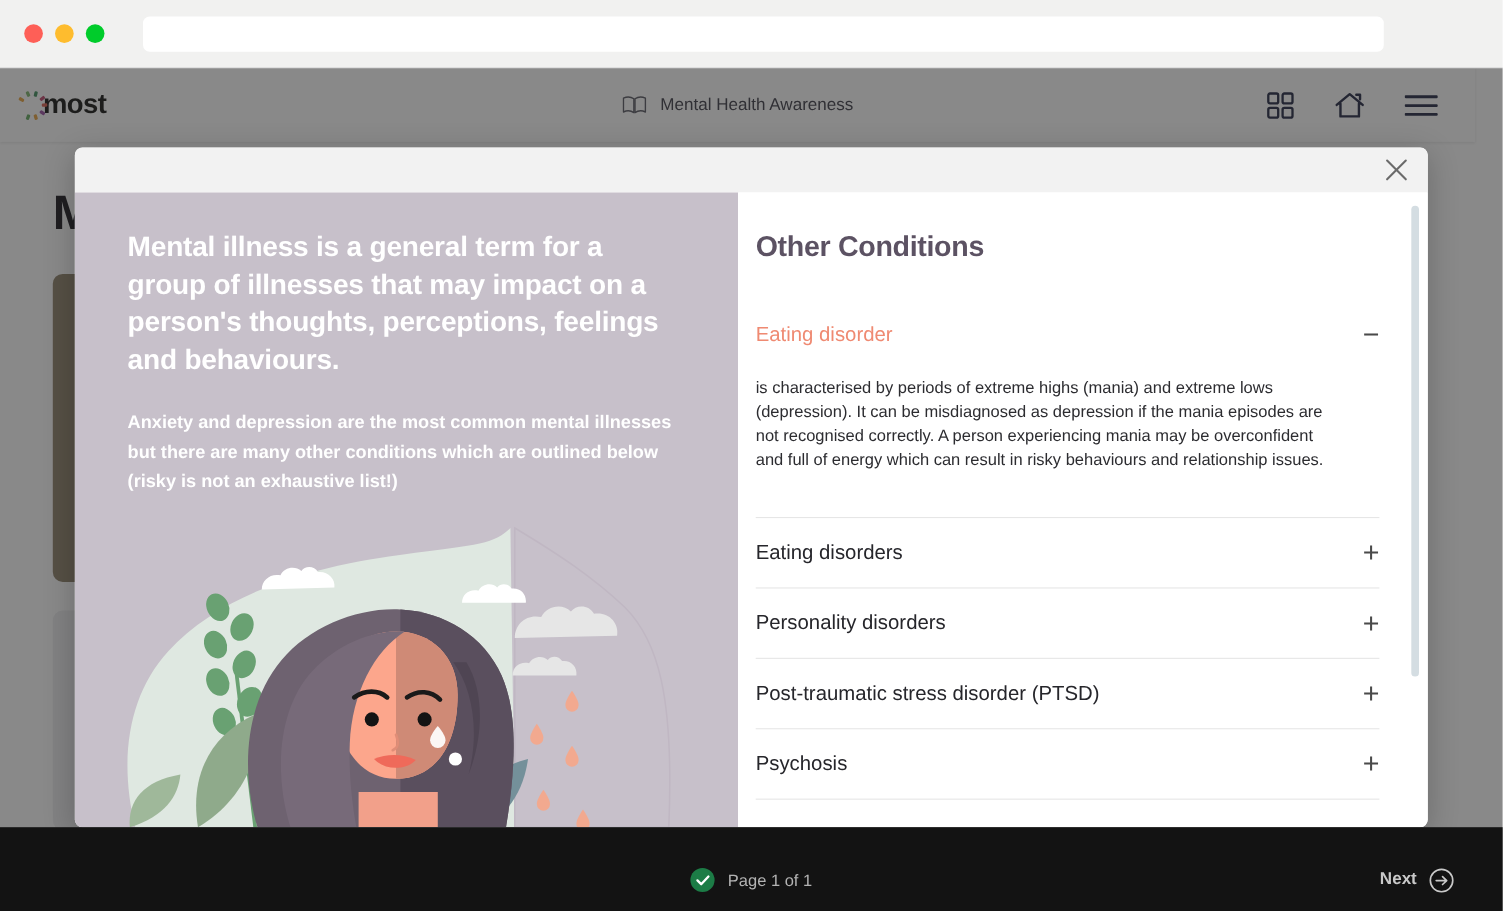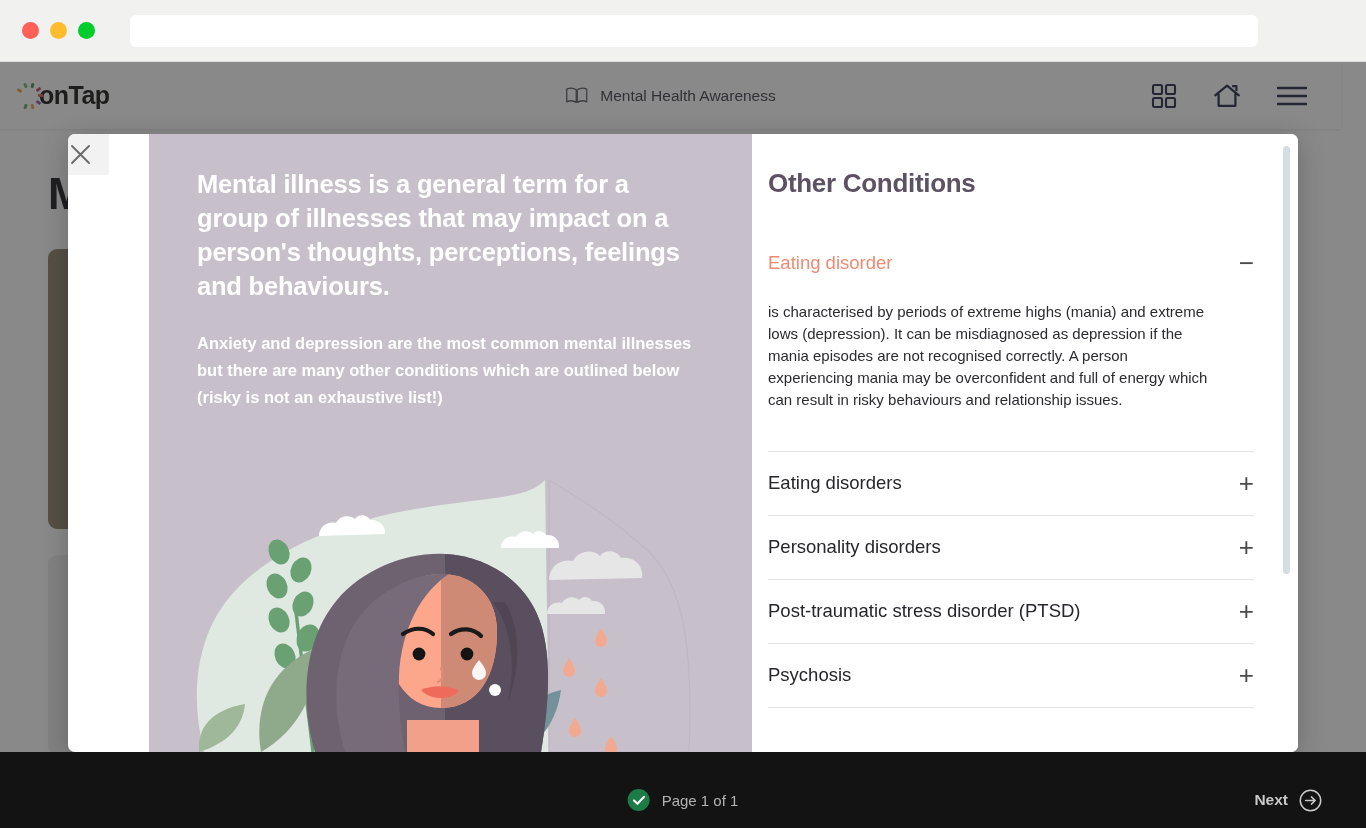--- a/index.html
+++ b/index.html
@@ -102,21 +102,21 @@
   }
 
   
   #modal {
     position: absolute; left: 68px; top: 134px;
     width: 1230px; height: 618px;
     background: #ffffff;
     border-radius: 7px;
     overflow: hidden;
     box-shadow: 0 6px 28px rgba(0,0,0,.22);
-    display: flex;  gap: 40px;
+    display: flex; flex-direction: column;
   }
   #modal-topbar {
     height: 41px; background: #f2f2f2;
     display: flex; align-items: center; justify-content: flex-end;
     flex: 0 0 41px;
   }
   #modal-close { margin-right: 18px; cursor: pointer; display:flex; }
   #modal-body { flex: 1; display: flex; min-height: 0; }
 
   
@@ -212,21 +212,21 @@
       <span id="logo-burst">
           <i style="background: rgb(232, 163, 61); left: -0.526279px; top: 8.5px; transform: rotate(-150deg);"></i>
           <i style="background: rgb(123, 179, 106); left: 4.72722px; top: 3.86376px; transform: rotate(-112.857deg);"></i>
           <i style="background: rgb(63, 143, 92); left: 11.7143px; top: 3.34015px; transform: rotate(-75.7143deg);"></i>
           <i style="background: rgb(192, 68, 107); left: 17.6001px; top: 7.14161px; transform: rotate(-38.5714deg);"></i>
           <i style="background: rgb(216, 90, 74); left: 19.9966px; top: 13.7258px; transform: rotate(-1.42857deg);"></i>
           <i style="background: rgb(154, 79, 163); left: 17.9313px; top: 20.4212px; transform: rotate(35.7143deg);"></i>
           <i style="background: rgb(232, 163, 61); left: 12.2423px; top: 24.5113px; transform: rotate(72.8571deg);"></i>
           <i style="background: rgb(95, 168, 92); left: 5.23778px; top: 24.3366px; transform: rotate(110deg);"></i>
         </span>
-      <span id="logo-text">onTap</span>
+      <span id="logo-text">most</span>
     </div>
 
     <div id="header-center">
       <span class="book-icon">
         <svg width="22" height="17" viewBox="0 0 22 17" fill="none">
           <path d="M1 2.2c3-1.4 6.6-1.4 9.5.6v12.6c-2.9-2-6.5-2-9.5-.6V2.2z" stroke="#55555f" stroke-width="1.3" stroke-linejoin="round"></path>
           <path d="M21 2.2c-3-1.4-6.6-1.4-9.5.6v12.6c2.9-2 6.5-2 9.5-.6V2.2z" stroke="#55555f" stroke-width="1.3" stroke-linejoin="round"></path>
         </svg>
       </span>
       <span id="header-title-text">Mental Health Awareness</span>

